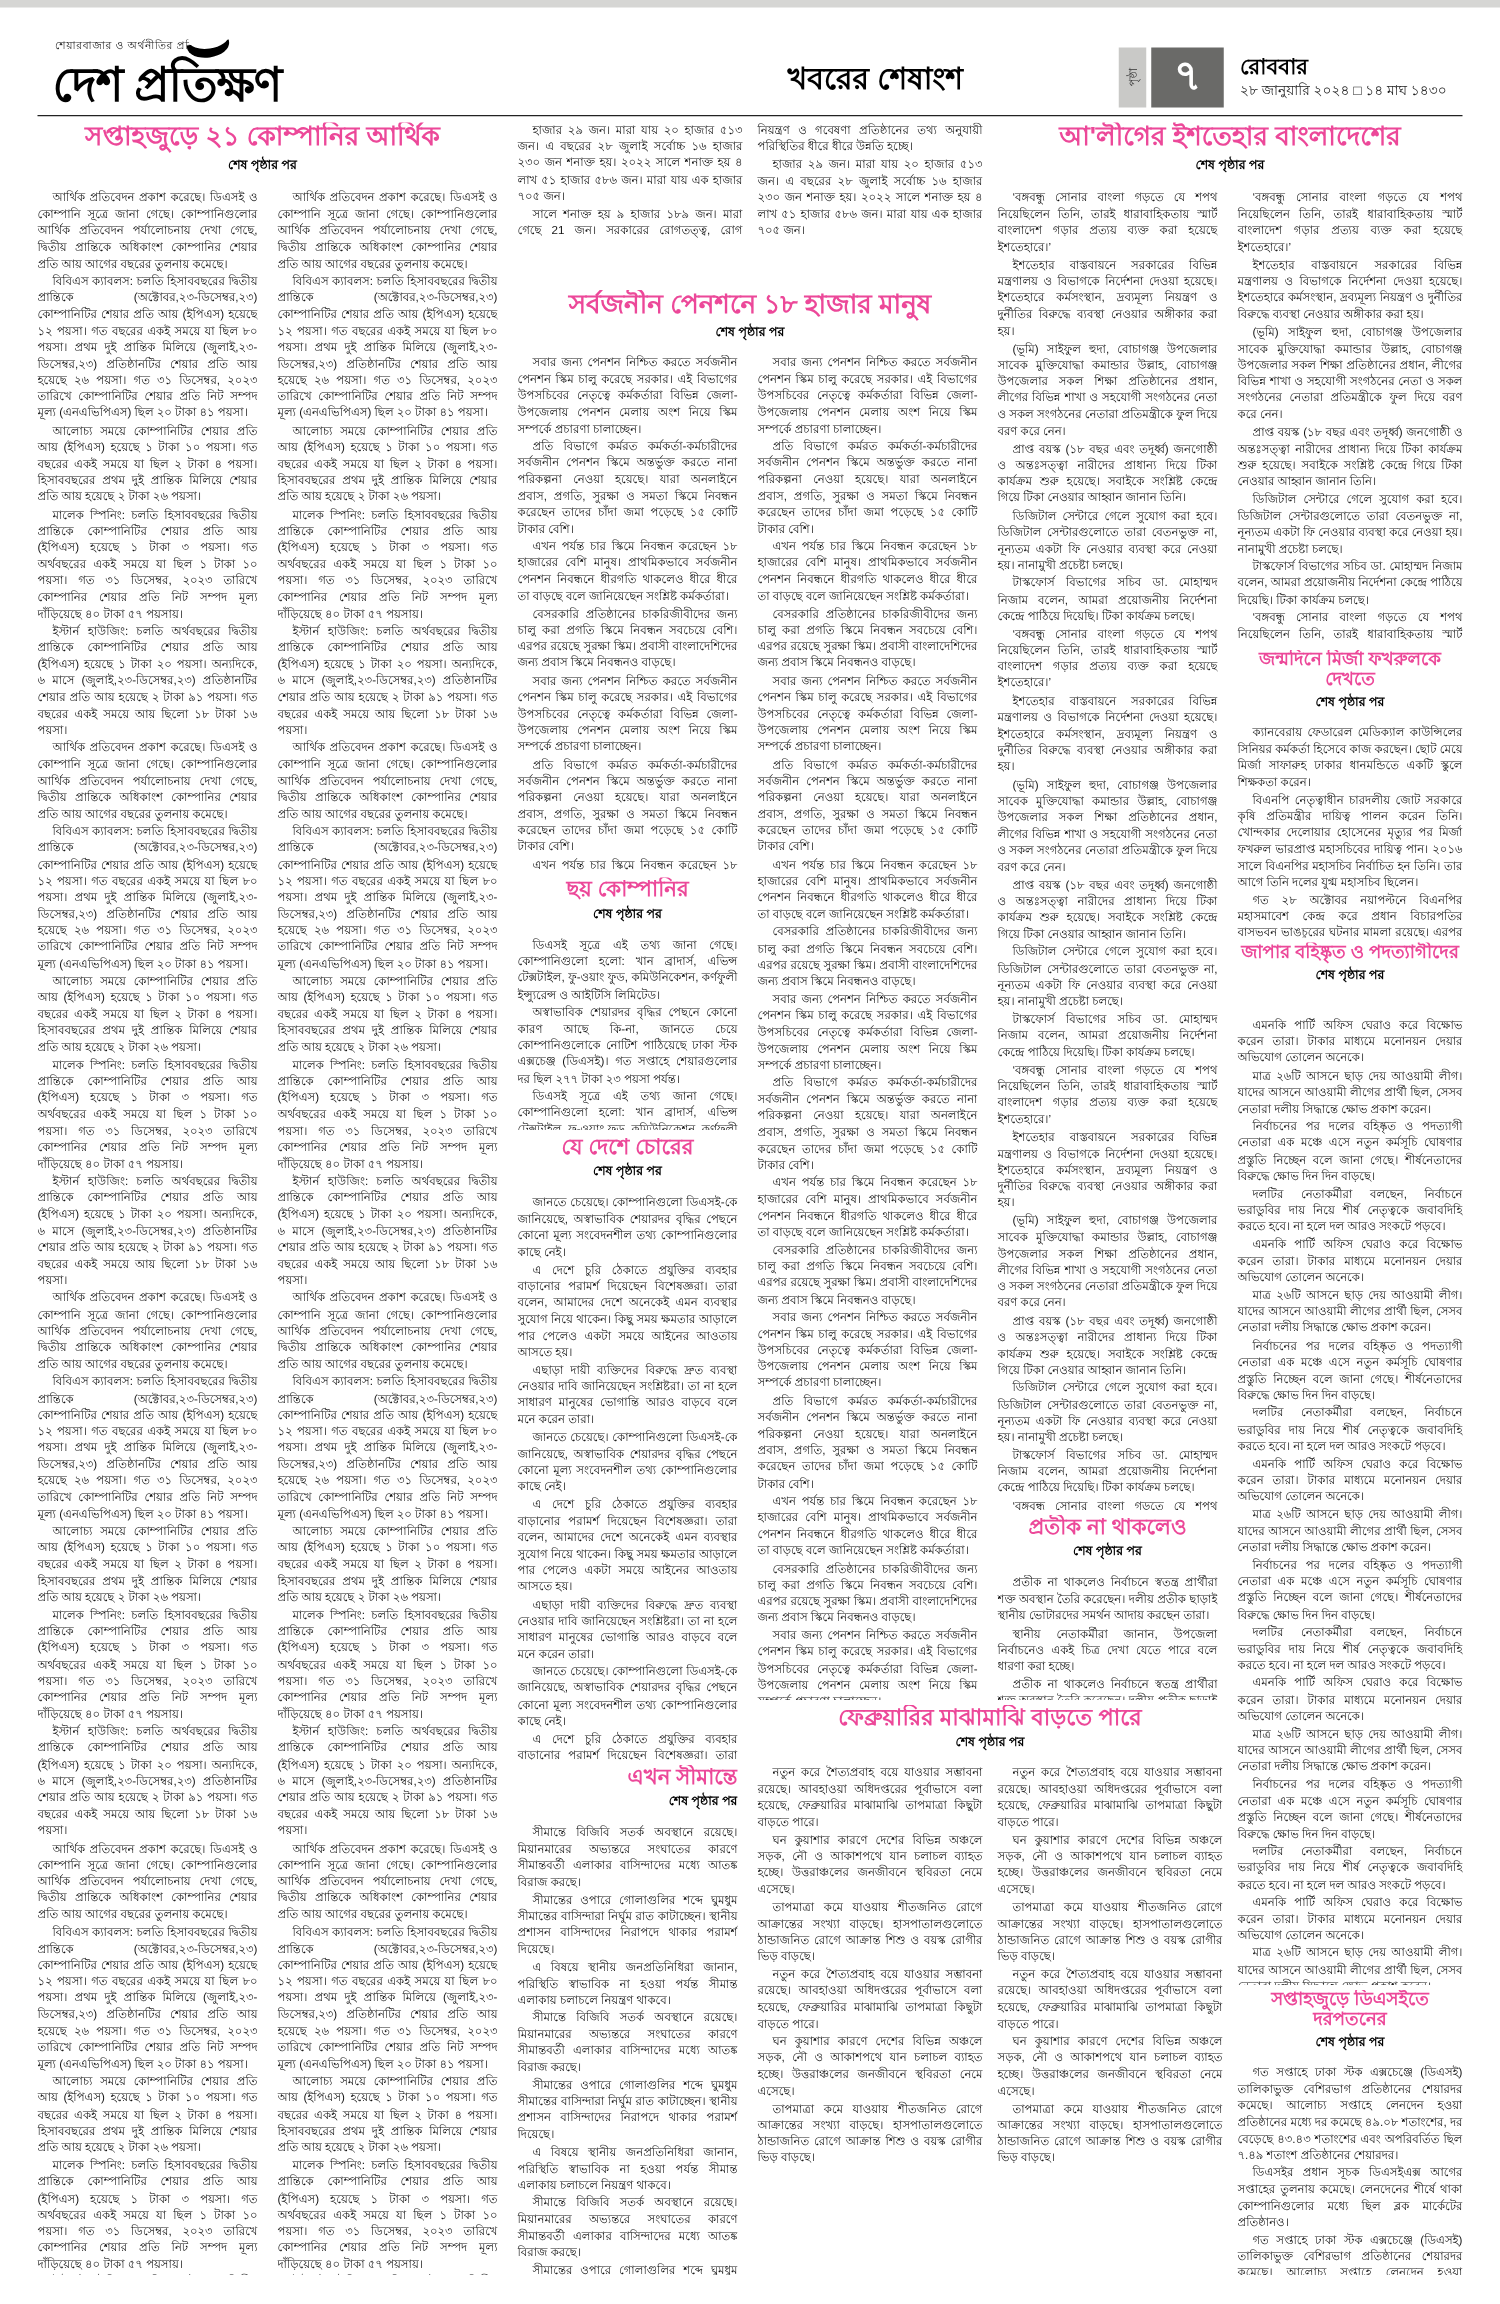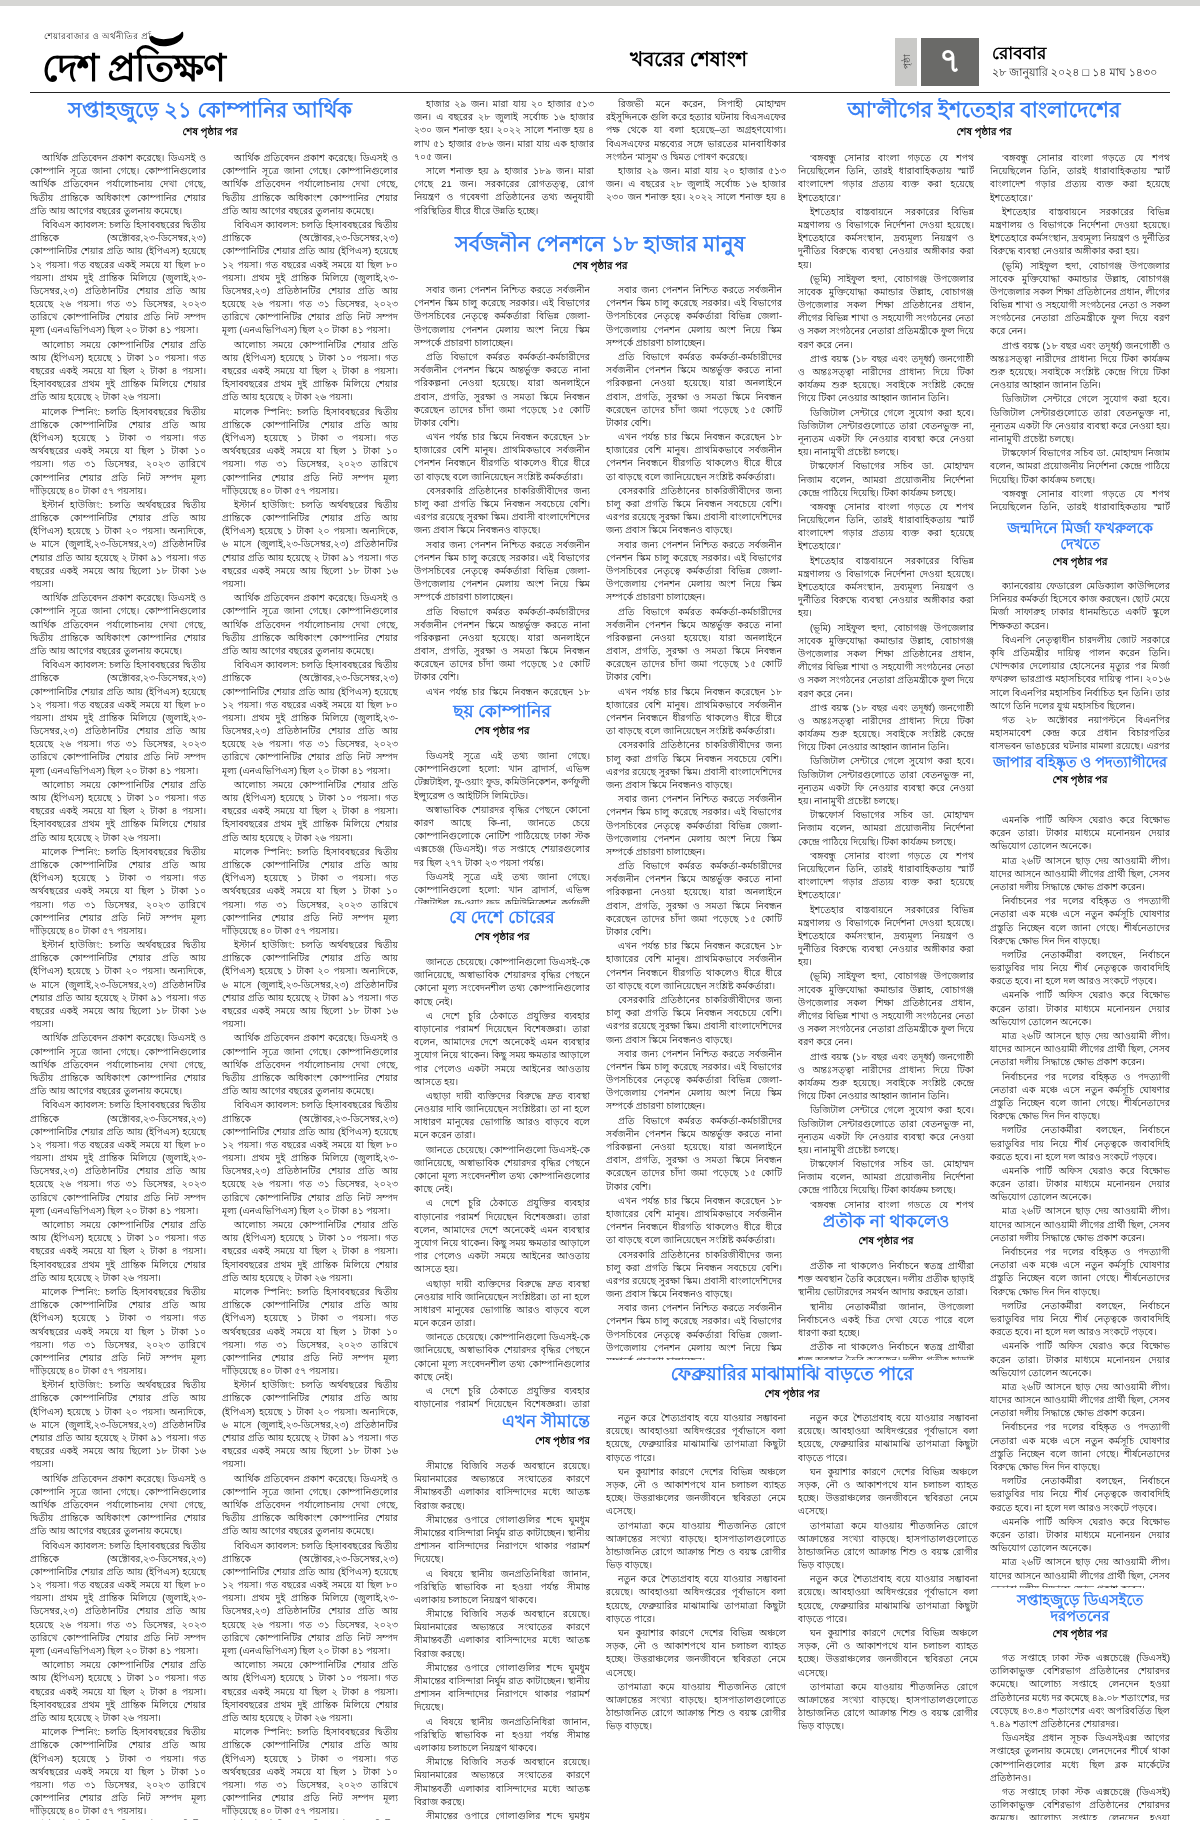--- a/index.html
+++ b/index.html
@@ -6,36 +6,36 @@
   #canvas{position:relative;width:1200px;height:1843px;background:#ffffff;
     font-family:"Liberation Sans","DejaVu Sans",sans-serif;color:#111;overflow:hidden;}
   .topstrip{position:absolute;left:0;top:0;width:1200px;height:6px;background:#d6d6d4;}
   
   .tagline{position:absolute;left:44px;top:30px;font-size:8.5px;color:#222;letter-spacing:.5px;}
   .masthead{position:absolute;left:42px;top:38px;font-size:38px;font-weight:bold;letter-spacing:-1px;color:#000;}
   .crest{position:absolute;left:150px;top:34px;width:34px;height:12px;background:#000;
     border-radius:0 0 60% 60%/0 0 100% 100%;transform:rotate(-8deg);}
   .crest:after{content:"";position:absolute;left:2px;top:-5px;width:32px;height:10px;background:#fff;
     border-radius:0 0 60% 60%/0 0 100% 100%;}
-  .section-title{position:absolute;left:630px;top:44px;font-size:20px;font-weight:bold;color:#000;}
+  .section-title{position:absolute;left:630px;top:44px;font-size:24px;font-weight:bold;color:#000;}
   .page-word-box{position:absolute;left:895px;top:38px;width:22px;height:48px;background:#c9c9c7;
     color:#333;font-size:9px;display:flex;align-items:center;justify-content:center;
     writing-mode:vertical-rl;transform:rotate(180deg);}
   .page-num-box{position:absolute;left:921px;top:38px;width:58px;height:48px;background:#6a6a68;
     color:#fff;font-size:34px;font-weight:bold;display:flex;align-items:center;justify-content:center;}
   .day{position:absolute;left:992px;top:40px;font-size:17px;font-weight:bold;color:#000;}
   .dateline{position:absolute;left:992px;top:64px;font-size:11px;color:#222;}
   .rule{position:absolute;left:30px;width:1140px;height:0;border-top:1.5px solid #222;top:92px;}
   
   .blk{position:absolute;overflow:hidden;}
   .body-text{font-size:9.3px;line-height:1.42;text-align:justify;color:#141414;}
   .body-text p{margin:0 0 1px 0;text-indent:12px;}
   .cols2{column-count:2;column-gap:12px;}
   .art-head{text-align:center;overflow:hidden;}
-  .art-head h2{margin:0;font-weight:bold;color:#3b82f6;line-height:1.12;}
+  .art-head h2{margin:0;font-weight:bold;color:#ec4899;line-height:1.12;}
   .hl-lg h2{font-size:21px;}
   .hl-md h2{font-size:17px;}
   .hl-sm h2{font-size:14.5px;}
   .byline{font-size:10px;font-weight:bold;margin-top:2px;color:#000;}
 </style>
 </head>
 <body>
 
 <div id="canvas">
   <div class="topstrip"></div>
@@ -97,21 +97,20 @@
       <p>আর্থিক প্রতিবেদন প্রকাশ করেছে। ডিএসই ও কোম্পানি সূত্রে জানা গেছে। কোম্পানিগুলোর আর্থিক প্রতিবেদন পর্যালোচনায় দেখা গেছে, দ্বিতীয় প্রান্তিকে অধিকাংশ কোম্পানির শেয়ার প্রতি আয় আগের বছরের তুলনায় কমেছে।</p>
       <p>বিবিএস ক্যাবলস: চলতি হিসাববছরের দ্বিতীয় প্রান্তিকে (অক্টোবর,২৩-ডিসেম্বর,২৩) কোম্পানিটির শেয়ার প্রতি আয় (ইপিএস) হয়েছে ১২ পয়সা। গত বছরের একই সময়ে যা ছিল ৮০ পয়সা। প্রথম দুই প্রান্তিক মিলিয়ে (জুলাই,২৩-ডিসেম্বর,২৩) প্রতিষ্ঠানটির শেয়ার প্রতি আয় হয়েছে ২৬ পয়সা। গত ৩১ ডিসেম্বর, ২০২৩ তারিখে কোম্পানিটির শেয়ার প্রতি নিট সম্পদ মূল্য (এনএভিপিএস) ছিল ২০ টাকা ৪১ পয়সা।</p>
       <p>আলোচ্য সময়ে কোম্পানিটির শেয়ার প্রতি আয় (ইপিএস) হয়েছে ১ টাকা ১০ পয়সা। গত বছরের একই সময়ে যা ছিল ২ টাকা ৪ পয়সা। হিসাববছরের প্রথম দুই প্রান্তিক মিলিয়ে শেয়ার প্রতি আয় হয়েছে ২ টাকা ২৬ পয়সা।</p>
       <p>মালেক স্পিনিং: চলতি হিসাববছরের দ্বিতীয় প্রান্তিকে কোম্পানিটির শেয়ার প্রতি আয় (ইপিএস) হয়েছে ১ টাকা ৩ পয়সা। গত অর্থবছরের একই সময়ে যা ছিল ১ টাকা ১০ পয়সা। গত ৩১ ডিসেম্বর, ২০২৩ তারিখে কোম্পানির শেয়ার প্রতি নিট সম্পদ মূল্য দাঁড়িয়েছে ৪০ টাকা ৫৭ পয়সায়।</p>
       <p>ইস্টার্ন হাউজিং: চলতি অর্থবছরের দ্বিতীয় প্রান্তিকে কোম্পানিটির শেয়ার প্রতি আয় (ইপিএস) হয়েছে ১ টাকা ২০ পয়সা। অন্যদিকে, ৬ মাসে (জুলাই,২৩-ডিসেম্বর,২৩) প্রতিষ্ঠানটির শেয়ার প্রতি আয় হয়েছে ২ টাকা ৯১ পয়সা। গত বছরের একই সময়ে আয় ছিলো ১৮ টাকা ১৬ পয়সা।</p>
     </div>
 
   <div class="blk body-text cols2" style="left:414px;top:98px;width:372px;height:130px;">
       <p>হাজার ২৯ জন। মারা যায় ২০ হাজার ৫১৩ জন। এ বছরের ২৮ জুলাই সর্বোচ্চ ১৬ হাজার ২৩০ জন শনাক্ত হয়। ২০২২ সালে শনাক্ত হয় ৪ লাখ ৫১ হাজার ৫৮৬ জন। মারা যায় এক হাজার ৭০৫ জন।</p>
       <p>সালে শনাক্ত হয় ৯ হাজার ১৮৯ জন। মারা গেছে 21 জন। সরকারের রোগতত্ত্ব, রোগ নিয়ন্ত্রণ ও গবেষণা প্রতিষ্ঠানের তথ্য অনুযায়ী পরিস্থিতির ধীরে ধীরে উন্নতি হচ্ছে।</p>
-      <p>রিজভী মনে করেন, সিপাহী মোহাম্মদ রইসুদ্দিনকে গুলি করে হত্যার ঘটনায় বিএসএফের পক্ষ থেকে যা বলা হয়েছে–তা অগ্রহণযোগ্য। বিএসএফের মন্তব্যের সঙ্গে ভারতের মানবাধিকার সংগঠন ‘মাসুম’ ও দ্বিমত পোষণ করেছে।</p>
       <p>হাজার ২৯ জন। মারা যায় ২০ হাজার ৫১৩ জন। এ বছরের ২৮ জুলাই সর্বোচ্চ ১৬ হাজার ২৩০ জন শনাক্ত হয়। ২০২২ সালে শনাক্ত হয় ৪ লাখ ৫১ হাজার ৫৮৬ জন। মারা যায় এক হাজার ৭০৫ জন।</p>
     </div>
 
   <div class="blk art-head hl-lg" style="left:414px;top:232px;width:372px;height:48px;">
     <h2>সর্বজনীন পেনশনে ১৮ হাজার মানুষ</h2>
     <div class="byline">শেষ পৃষ্ঠার পর</div>
   </div>
   <div class="blk body-text" style="left:414px;top:284px;width:176px;height:414px;">
       <p>সবার জন্য পেনশন নিশ্চিত করতে সর্বজনীন পেনশন স্কিম চালু করেছে সরকার। এই বিভাগের উপসচিবের নেতৃত্বে কর্মকর্তারা বিভিন্ন জেলা-উপজেলায় পেনশন মেলায় অংশ নিয়ে স্কিম সম্পর্কে প্রচারণা চালাচ্ছেন।</p>
       <p>প্রতি বিভাগে কর্মরত কর্মকর্তা-কর্মচারীদের সর্বজনীন পেনশন স্কিমে অন্তর্ভুক্ত করতে নানা পরিকল্পনা নেওয়া হয়েছে। যারা অনলাইনে প্রবাস, প্রগতি, সুরক্ষা ও সমতা স্কিমে নিবন্ধন করেছেন তাদের চাঁদা জমা পড়েছে ১৫ কোটি টাকার বেশি।</p>

